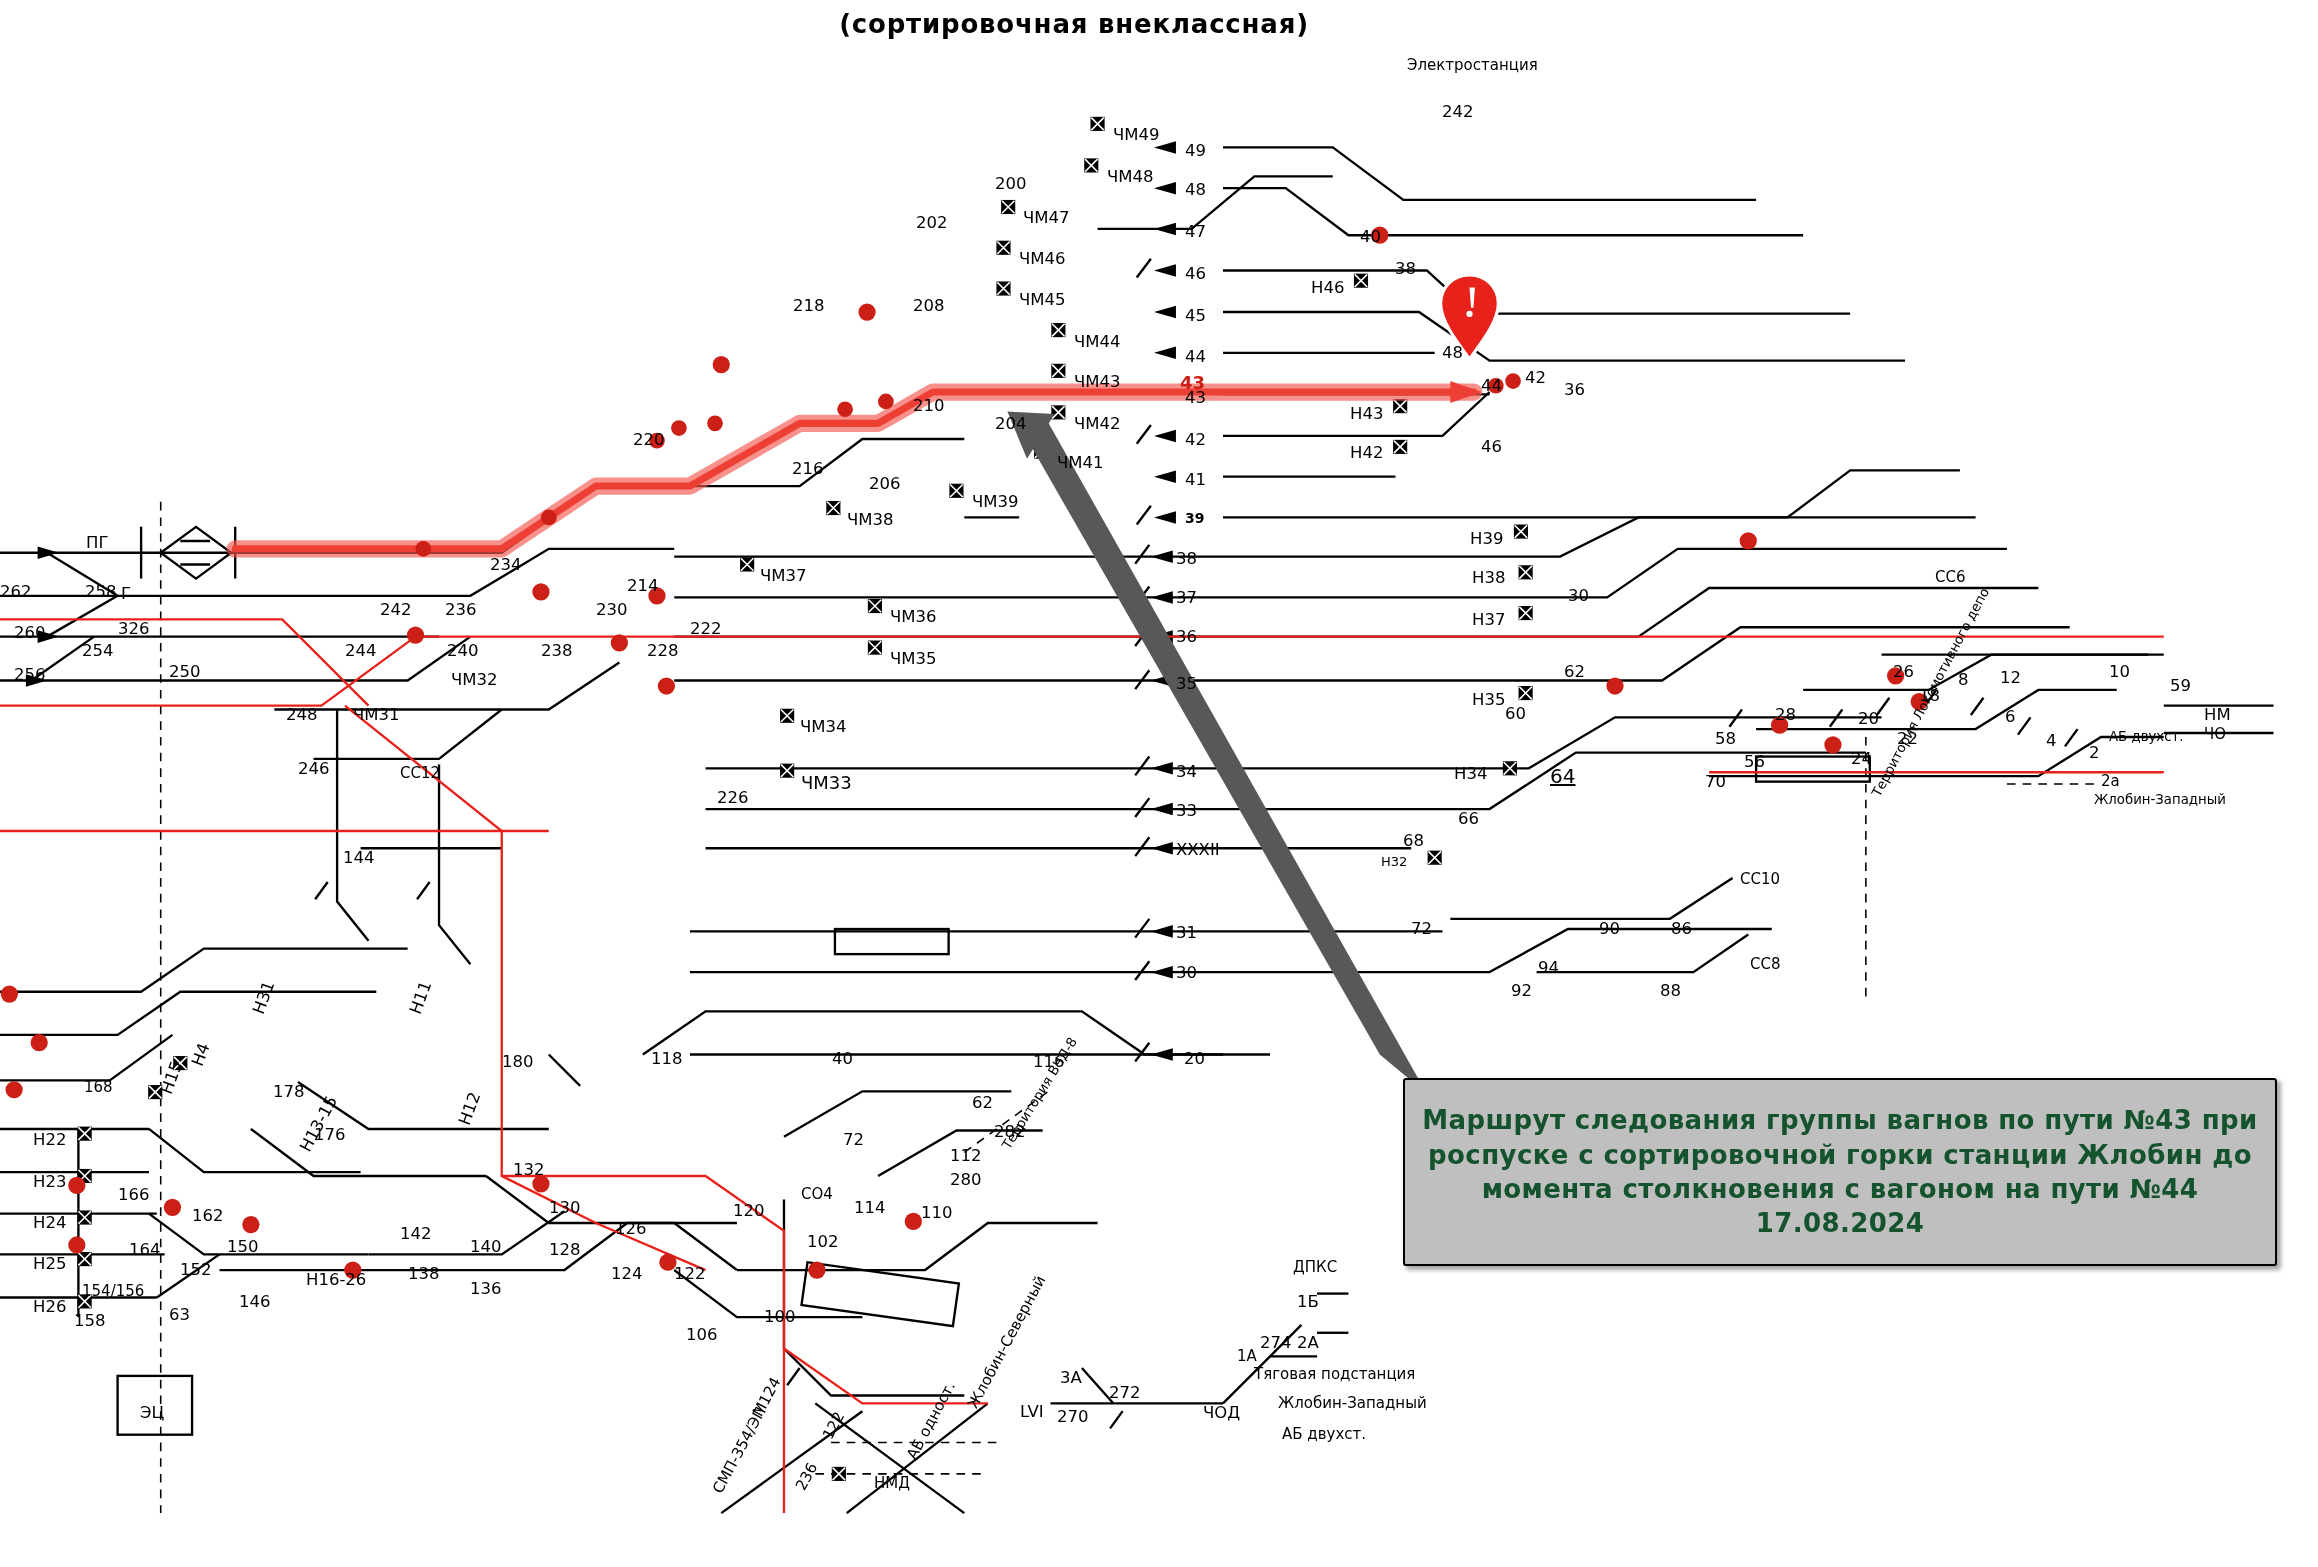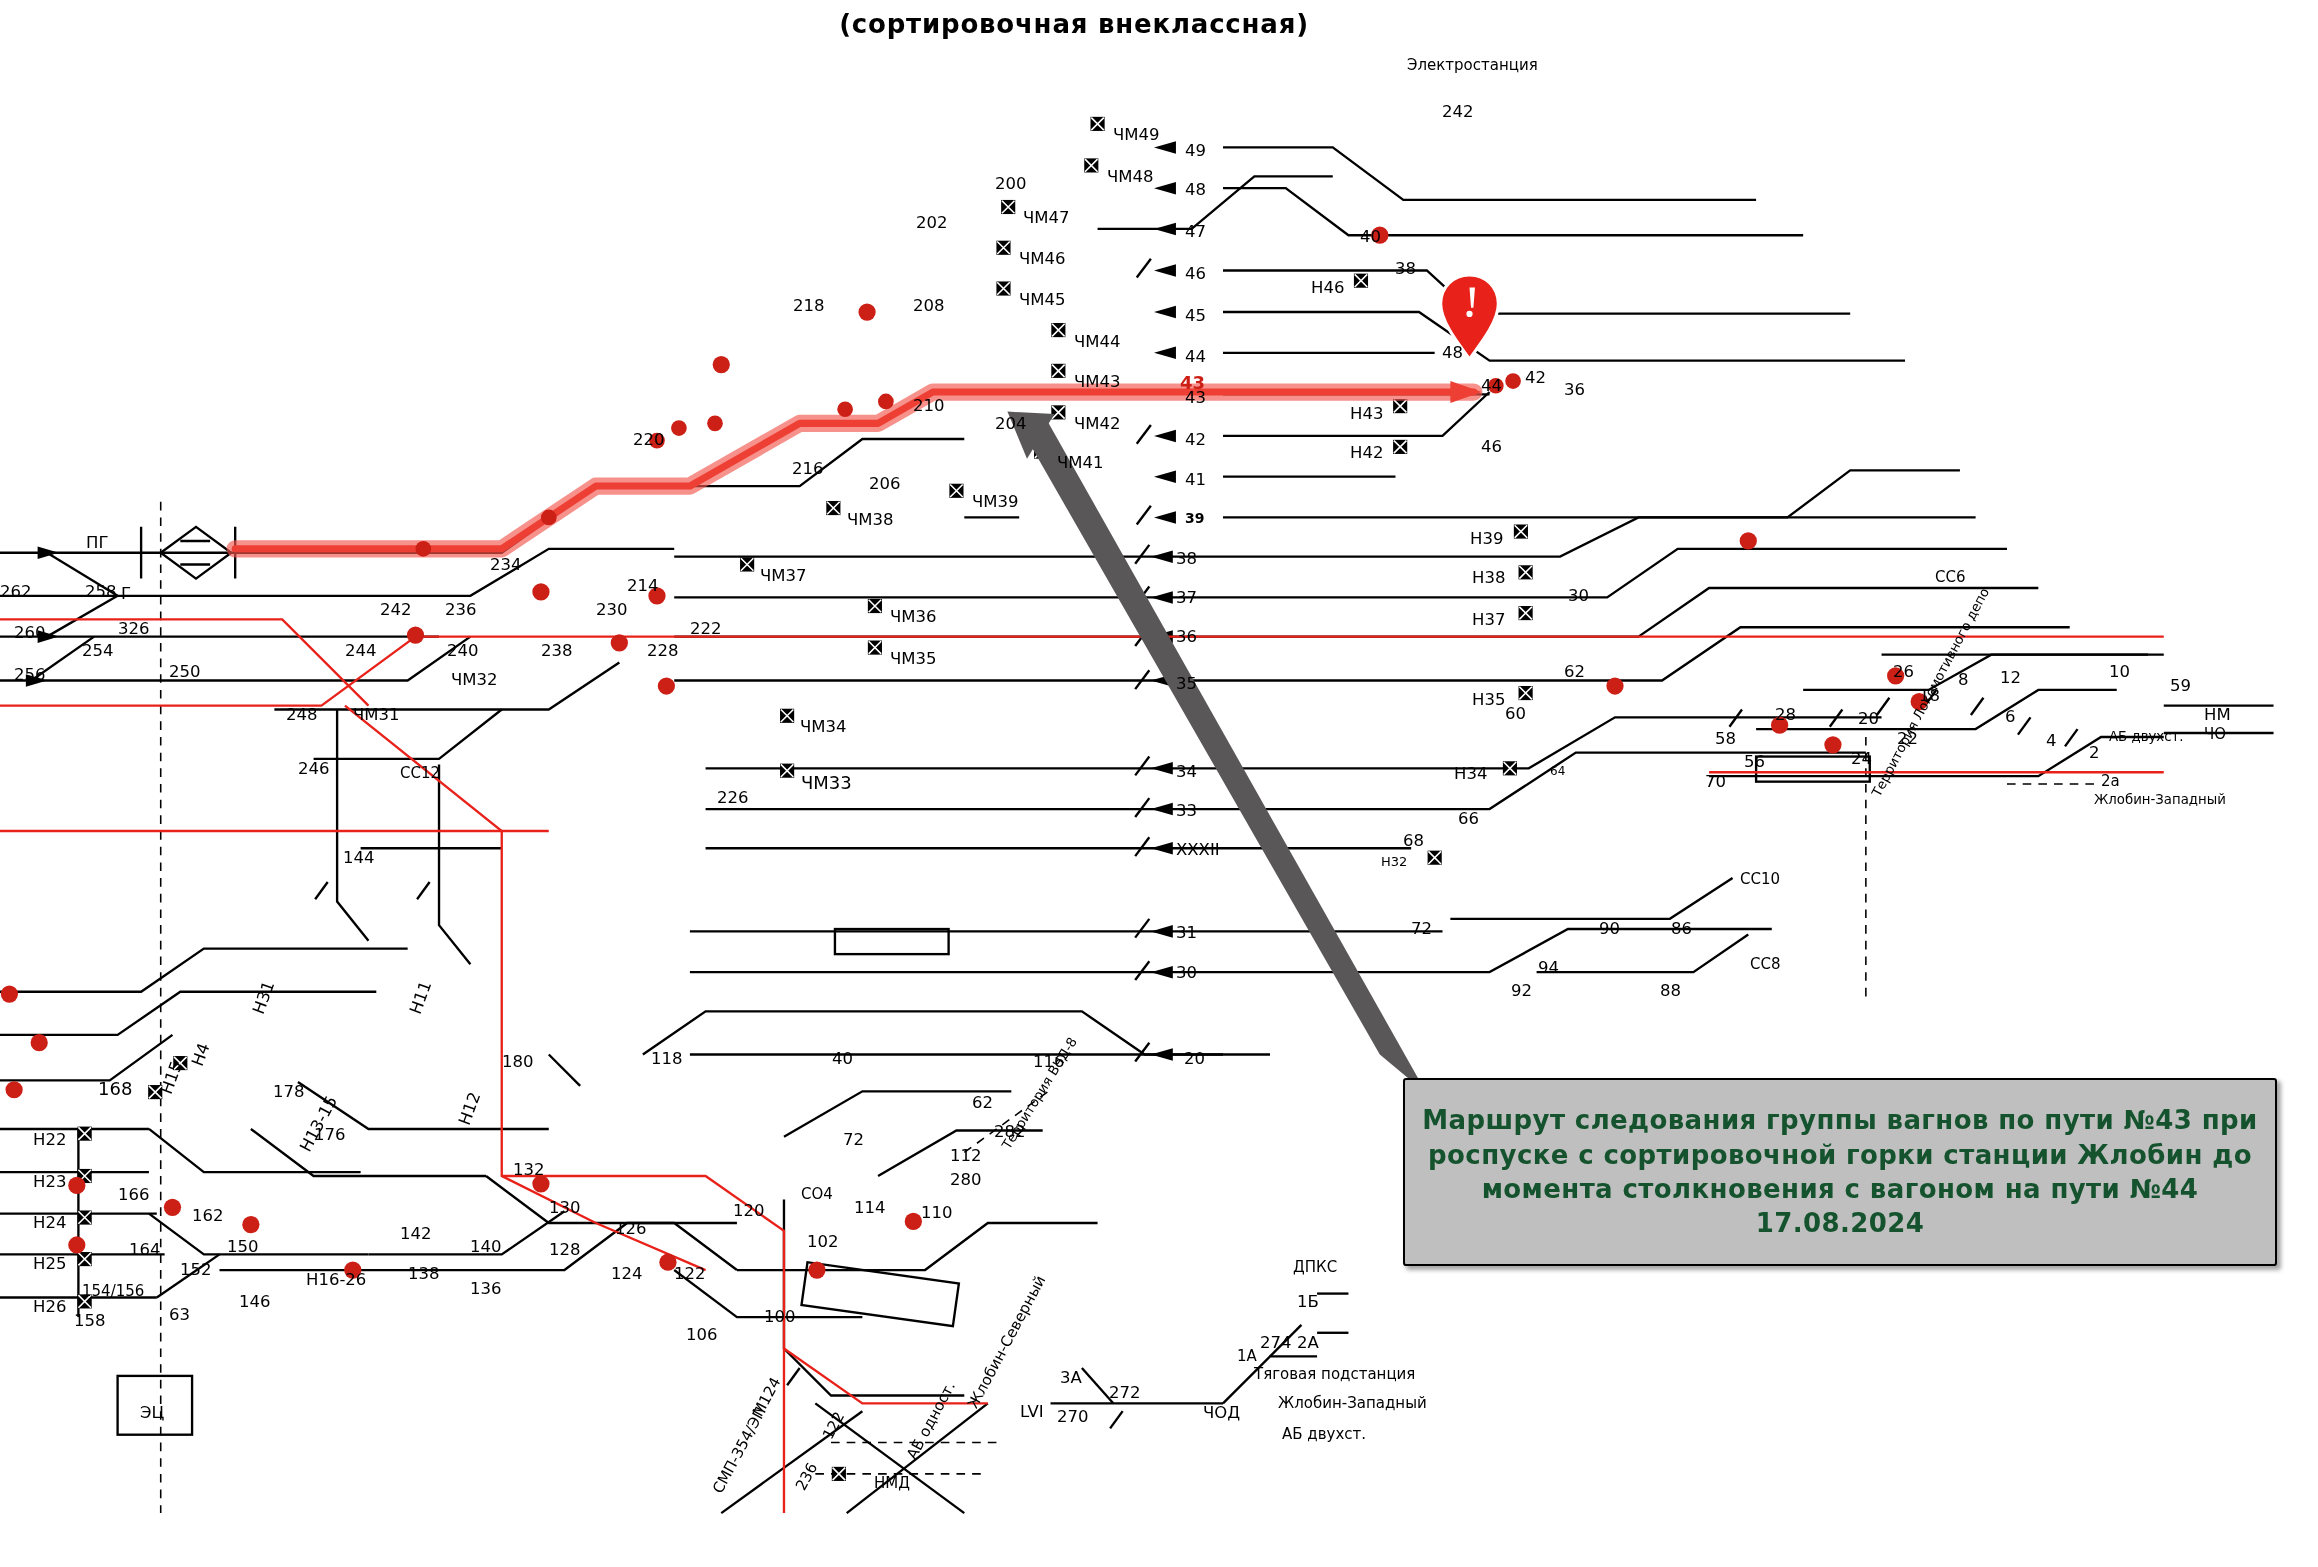--- a/index.html
+++ b/index.html
@@ -496,21 +496,21 @@
       <div class="lbl" style="left: 1360px; top: 227px; font-size: 16.5px;">40</div>
       <div class="lbl" style="left: 1395px; top: 259px; font-size: 16.5px;">38</div>
       <div class="lbl" style="left: 1442px; top: 343px; font-size: 16.5px;">48</div>
       <div class="lbl" style="left: 1481px; top: 376px; font-size: 16.5px;">44</div>
       <div class="lbl" style="left: 1525px; top: 368px; font-size: 16.5px;">42</div>
       <div class="lbl" style="left: 1564px; top: 380px; font-size: 16.5px;">36</div>
       <div class="lbl" style="left: 1481px; top: 437px; font-size: 16.5px;">46</div>
       <div class="lbl" style="left: 1568px; top: 586px; font-size: 16.5px;">30</div>
       <div class="lbl" style="left: 1564px; top: 662px; font-size: 16.5px;">62</div>
       <div class="lbl" style="left: 1505px; top: 704px; font-size: 16.5px;">60</div>
-      <div class="lbl" style="left: 1550px; top: 764px; font-size: 12px;">64</div>
+      <div class="lbl" style="left: 1550px; top: 764px; font-size: 20px; text-decoration: underline;">64</div>
       <div class="lbl" style="left: 1458px; top: 809px; font-size: 16.5px;">66</div>
       <div class="lbl" style="left: 1403px; top: 831px; font-size: 16.5px;">68</div>
       <div class="lbl" style="left: 1715px; top: 729px; font-size: 16.5px;">58</div>
       <div class="lbl" style="left: 1744px; top: 752px; font-size: 16.5px;">56</div>
       <div class="lbl" style="left: 1705px; top: 772px; font-size: 16.5px;">70</div>
       <div class="lbl" style="left: 1775px; top: 705px; font-size: 16.5px;">28</div>
       <div class="lbl" style="left: 1893px; top: 662px; font-size: 16.5px;">26</div>
       <div class="lbl" style="left: 1858px; top: 709px; font-size: 16.5px;">20</div>
       <div class="lbl" style="left: 1919px; top: 686px; font-size: 16.5px;">18</div>
       <div class="lbl" style="left: 1897px; top: 729px; font-size: 16.5px;">22</div>
@@ -562,21 +562,21 @@
       <div class="lbl" style="left: 470px; top: 1279px; font-size: 16.5px;">136</div>
       <div class="lbl" style="left: 408px; top: 1264px; font-size: 16.5px;">138</div>
       <div class="lbl" style="left: 470px; top: 1237px; font-size: 16.5px;">140</div>
       <div class="lbl" style="left: 400px; top: 1224px; font-size: 16.5px;">142</div>
       <div class="lbl" style="left: 239px; top: 1292px; font-size: 16.5px;">146</div>
       <div class="lbl" style="left: 227px; top: 1237px; font-size: 16.5px;">150</div>
       <div class="lbl" style="left: 180px; top: 1260px; font-size: 16.5px;">152</div>
       <div class="lbl" style="left: 192px; top: 1206px; font-size: 16.5px;">162</div>
       <div class="lbl" style="left: 129px; top: 1240px; font-size: 16.5px;">164</div>
       <div class="lbl" style="left: 118px; top: 1185px; font-size: 16.5px;">166</div>
-      <div class="lbl" style="left: 98px; top: 1078px; font-size: 18px;">168</div>
+      <div class="lbl" style="left: 84px; top: 1078px; font-size: 15px;">168</div>
       <div class="lbl" style="left: 74px; top: 1311px; font-size: 16.5px;">158</div>
       <div class="lbl" style="left: 82px; top: 1282px; font-size: 15px;">154/156</div>
       <div class="lbl" style="left: 169px; top: 1305px; font-size: 16.5px;">63</div>
       <div class="lbl" style="left: 314px; top: 1125px; font-size: 16.5px;">176</div>
       <div class="lbl" style="left: 273px; top: 1082px; font-size: 16.5px;">178</div>
       <div class="lbl" style="left: 502px; top: 1052px; font-size: 16.5px;">180</div>
       <div class="lbl" style="left: 249px; top: 1010px; font-size: 16.5px; transform: rotate(-70deg); transform-origin: left top;">Н31</div>
       <div class="lbl" style="left: 406px; top: 1010px; font-size: 16.5px; transform: rotate(-70deg); transform-origin: left top;">Н11</div>
       <div class="lbl" style="left: 455px; top: 1121px; font-size: 16.5px; transform: rotate(-70deg); transform-origin: left top;">Н12</div>
       <div class="lbl" style="left: 188px; top: 1062px; font-size: 16.5px; transform: rotate(-70deg); transform-origin: left top;">Н4</div>

